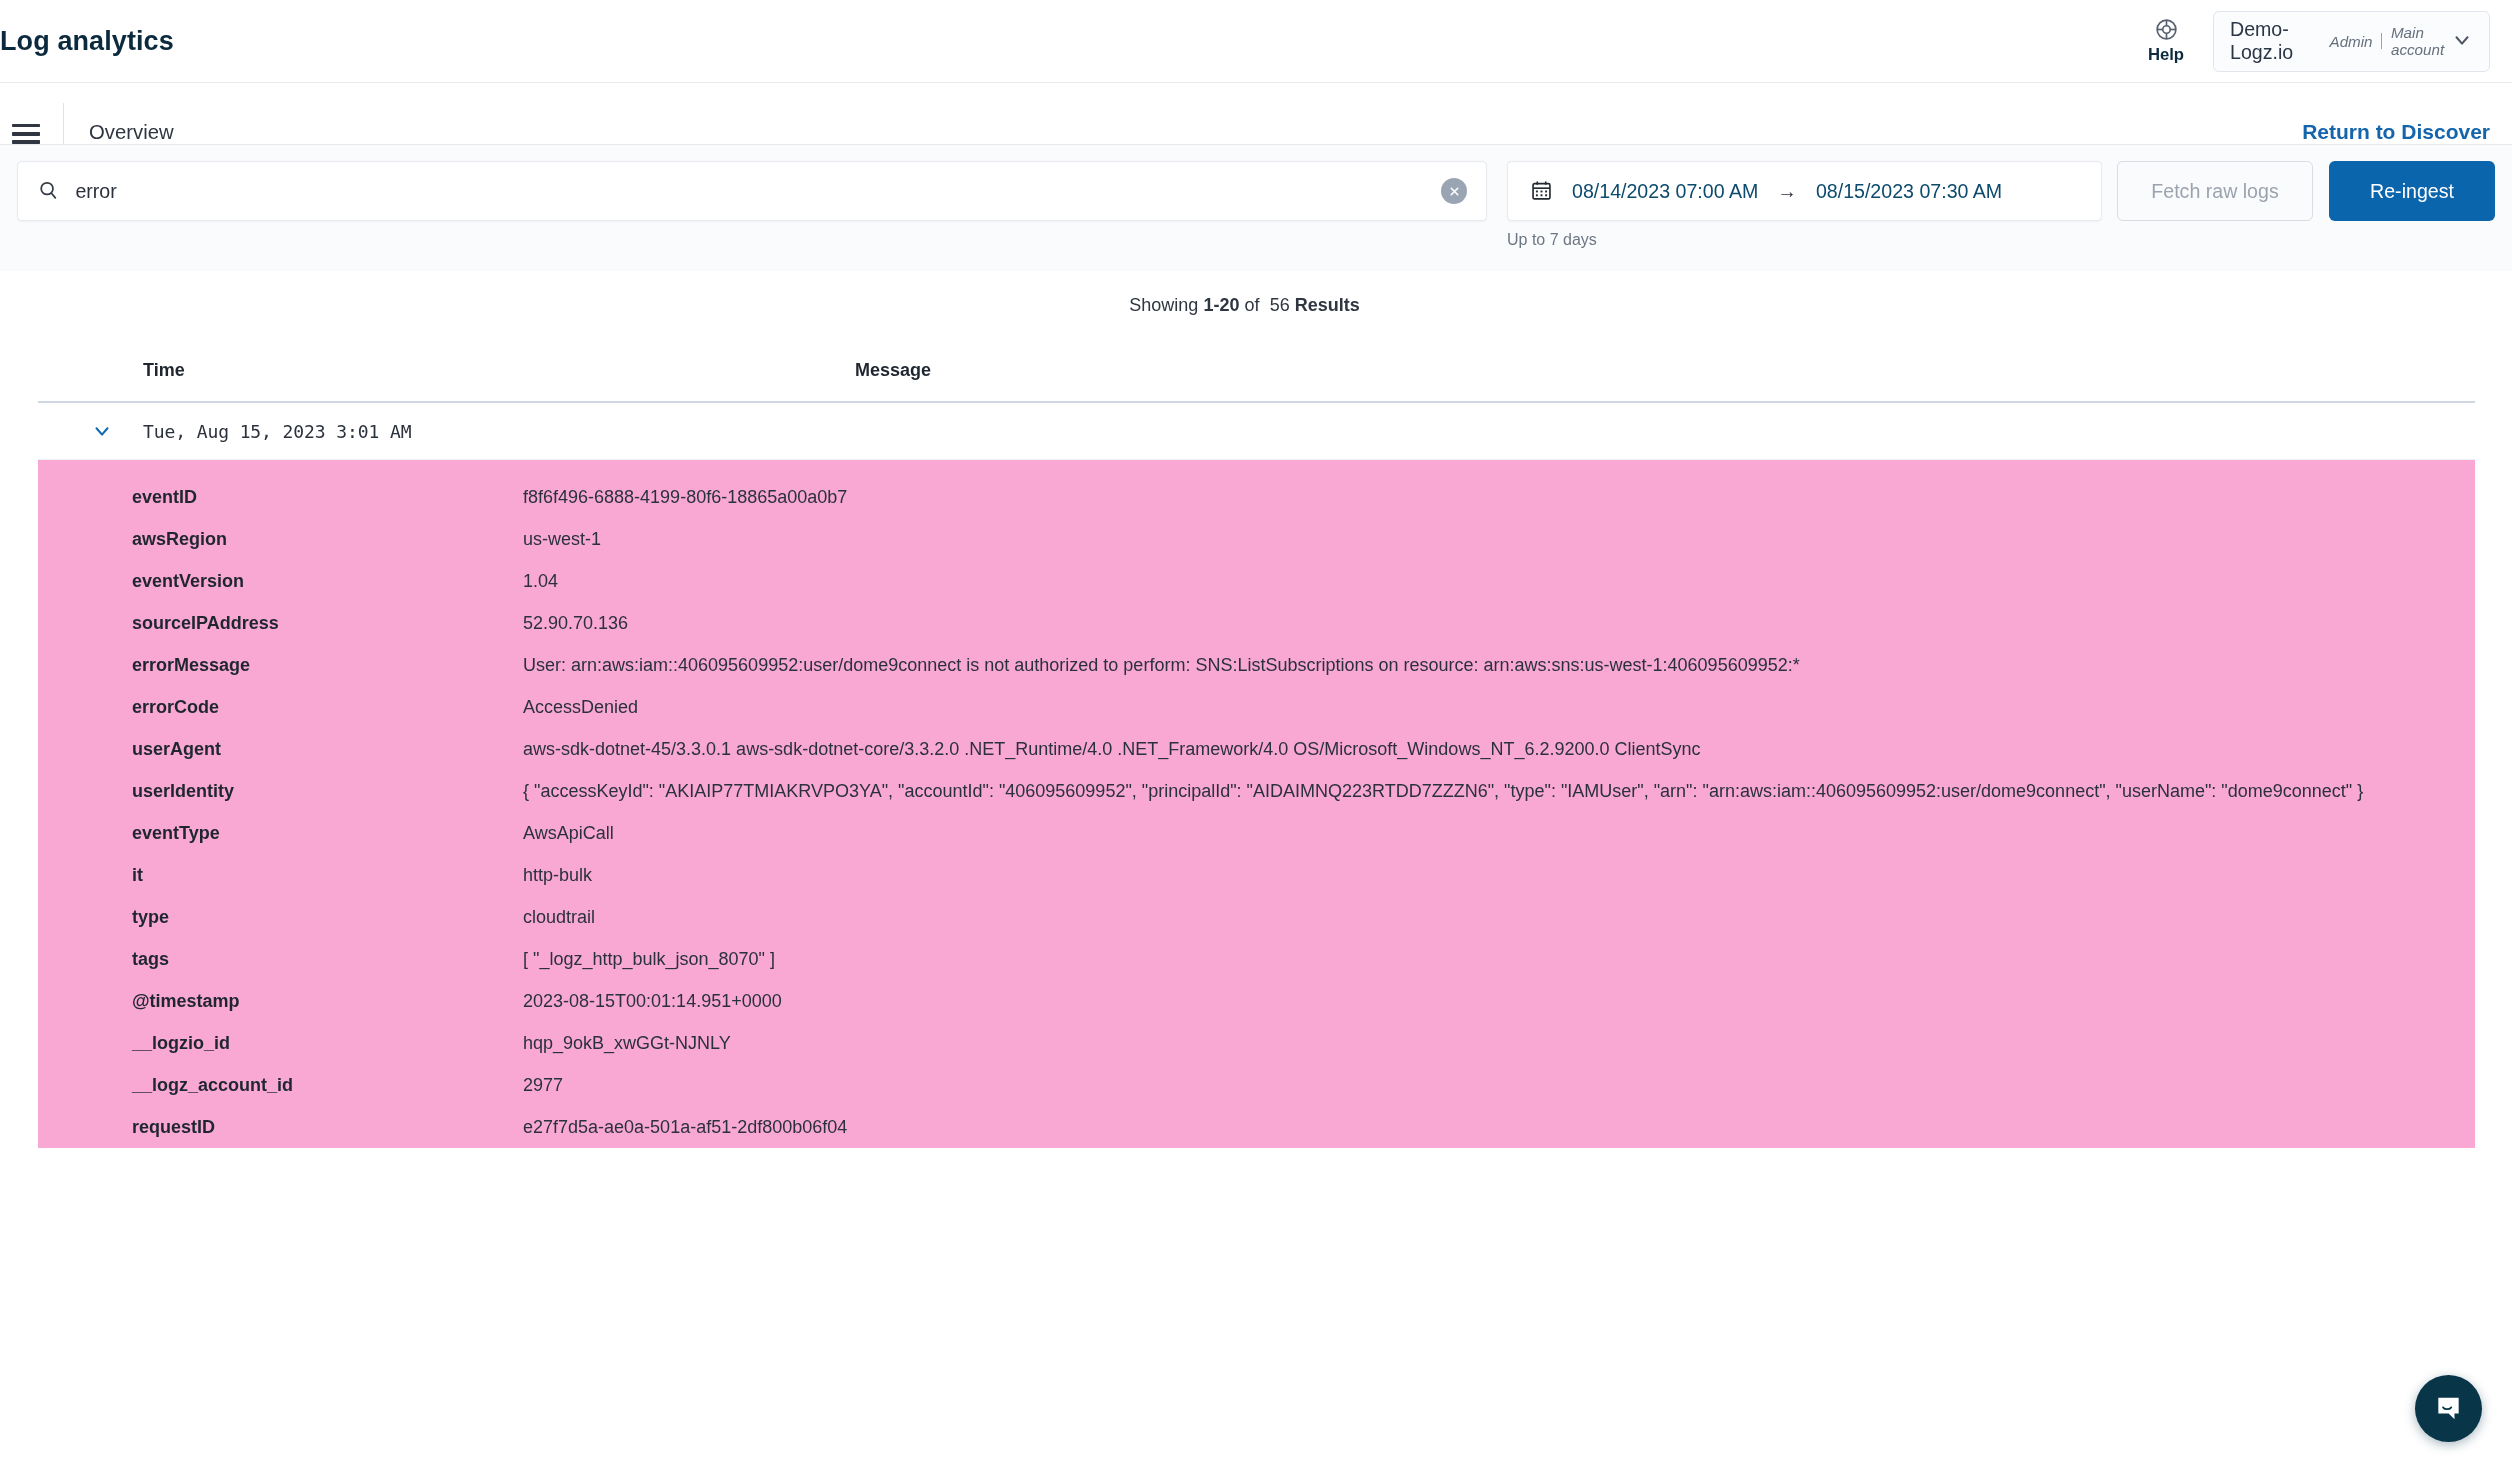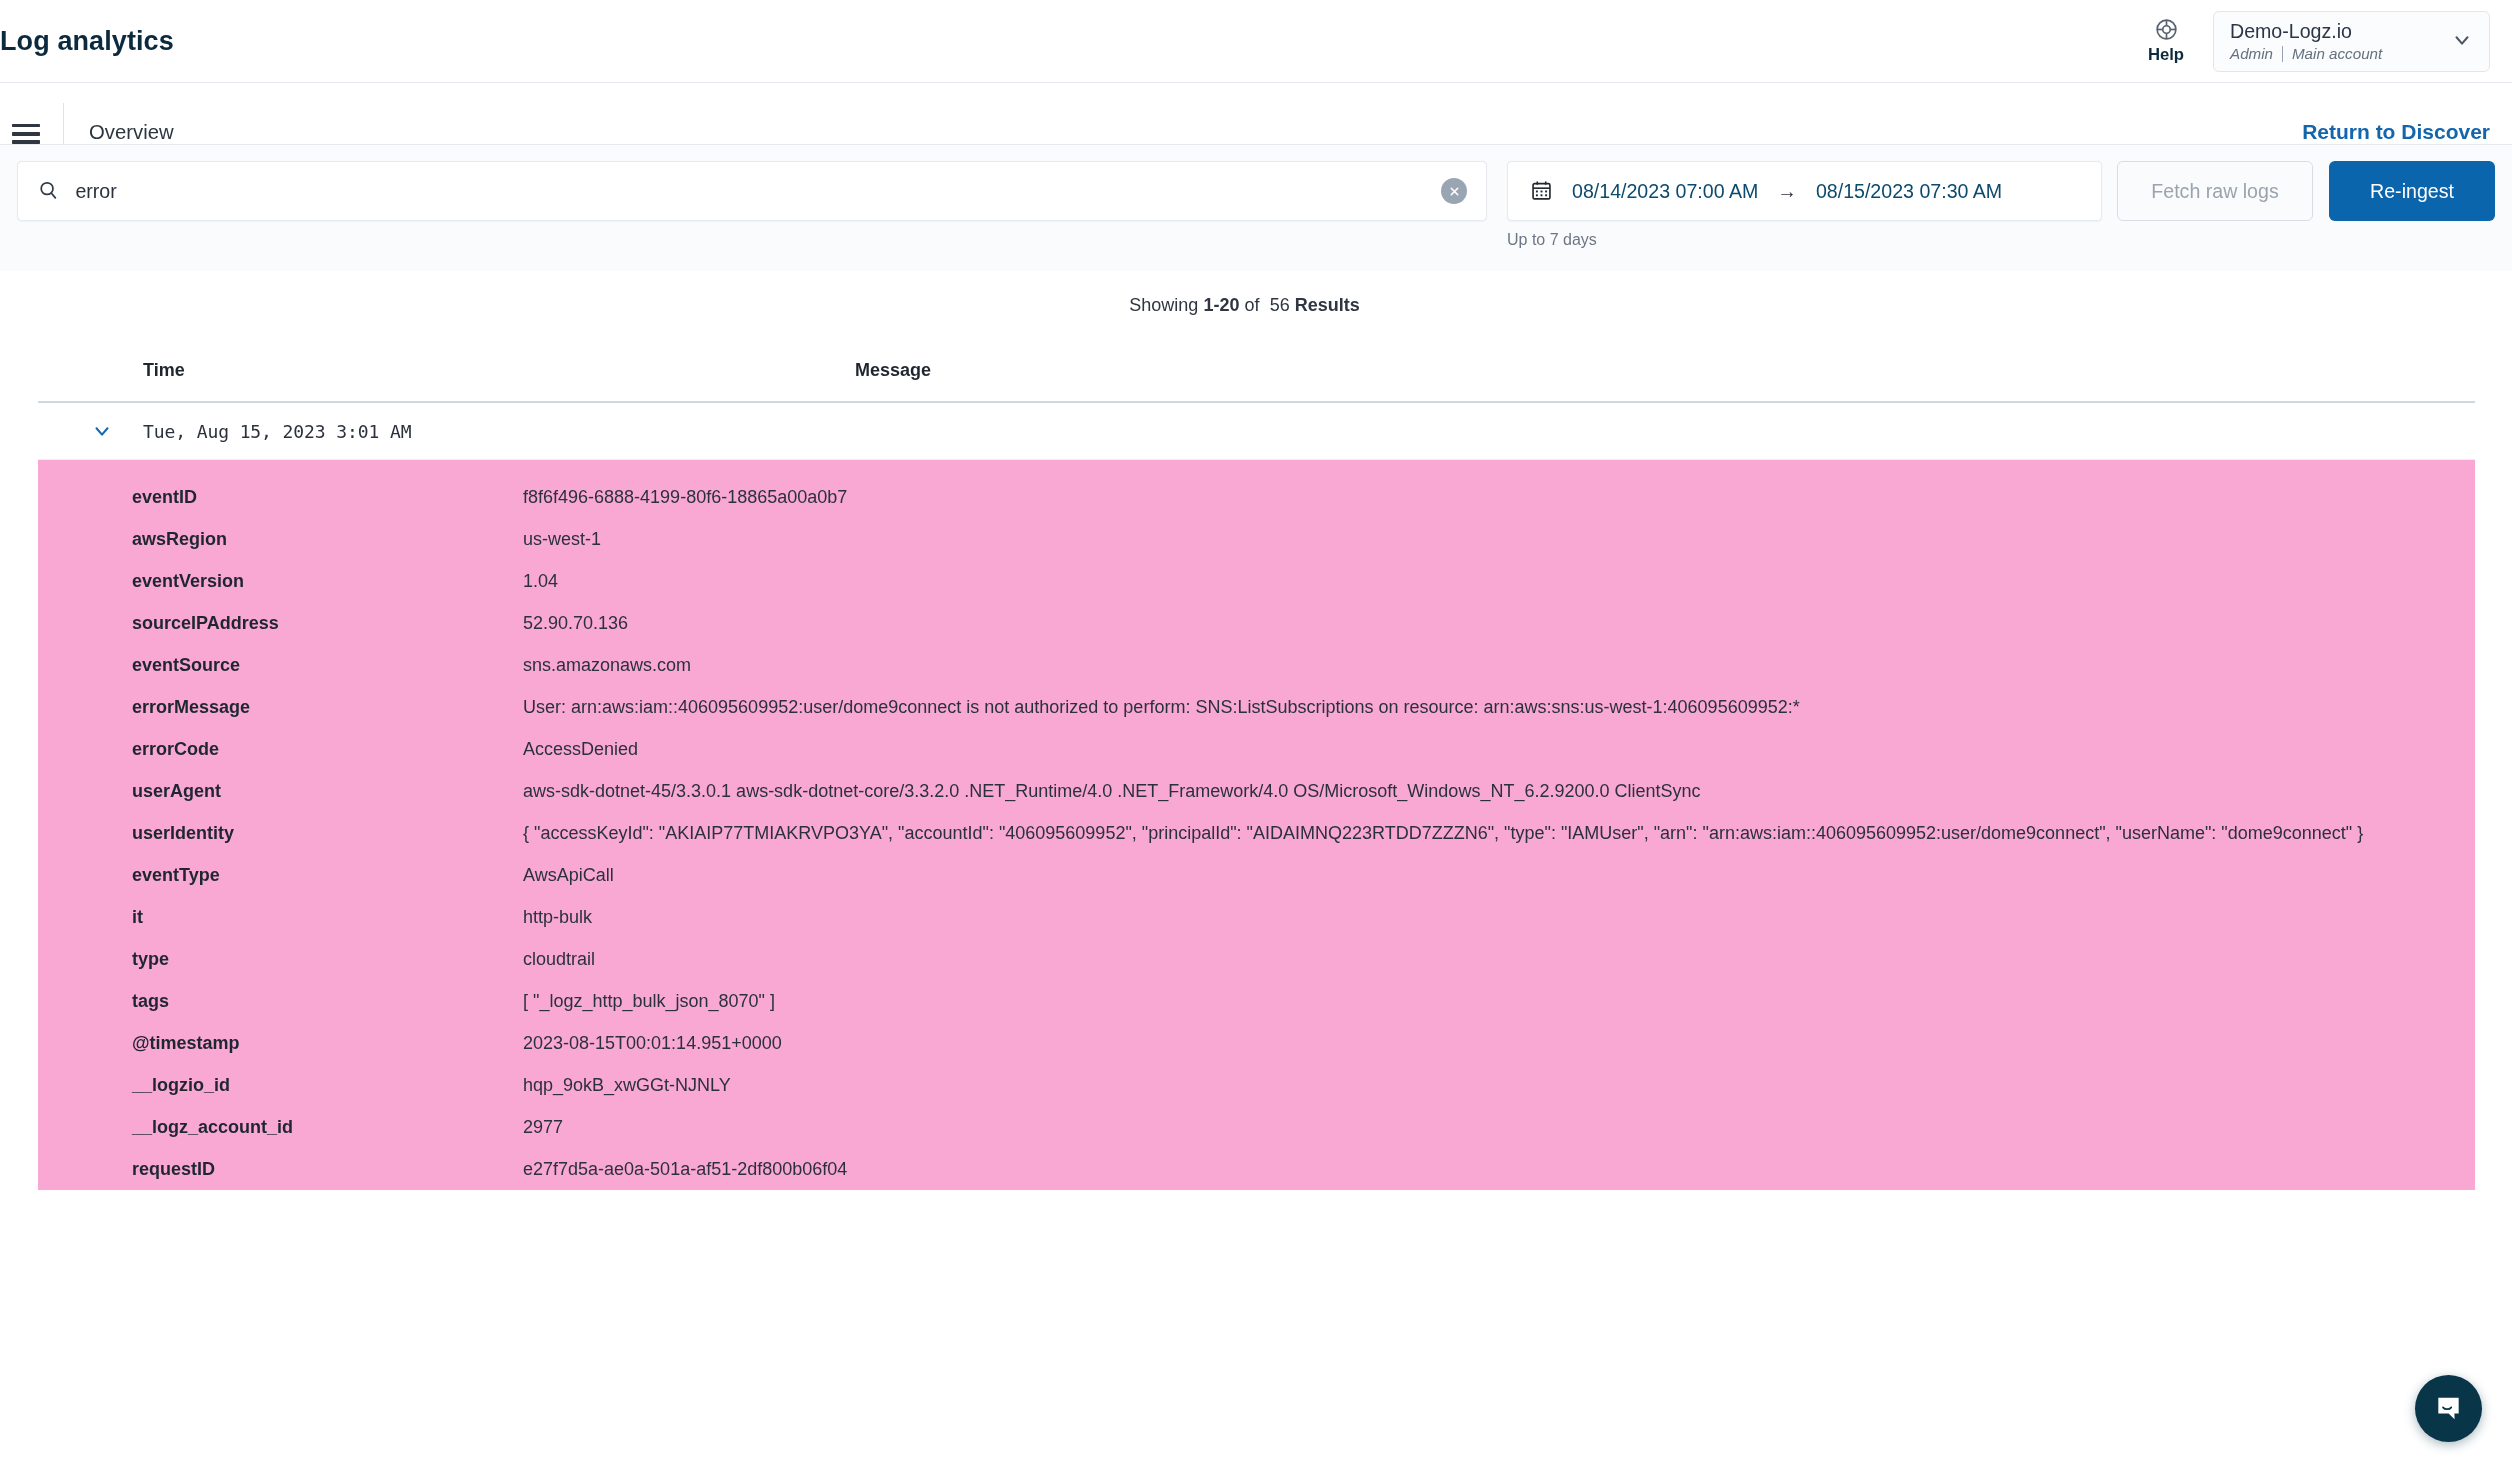--- a/index.html
+++ b/index.html
@@ -33,21 +33,21 @@
     width: 62px; cursor: pointer;
   }
   .help-label { font-size: 16.7px; color: #0c2a3e; font-weight: 600; }
   .account-box {
     width: 277px; height: 61px;
     border: 1.5px solid #e2e6ec; border-radius: 5.8px;
     background: #fbfcfd;
     display: flex; align-items: center; padding: 0 16px;
     cursor: pointer;
   }
-  .account-text { display: flex; flex-direction: column; gap: 2.2px; }
+  .account-text { display: flex; flex-direction: row; gap: 2.2px; }
   .account-name { font-size: 19.6px; color: #2a3546; }
   .account-sub {
     font-size: 15.2px; color: #66707e; font-style: italic;
     display: flex; align-items: center; gap: 8.7px;
   }
   .account-sub .divider {
     display: inline-block; width: 1.5px; height: 16px; background: #9aa3b0;
   }
   .chev { margin-left: auto; }
 
@@ -316,24 +316,20 @@
       </div>
       <div class="field-row">
         <div class="field-key">eventVersion</div>
         <div class="field-val">1.04</div>
       </div>
       <div class="field-row">
         <div class="field-key">sourceIPAddress</div>
         <div class="field-val">52.90.70.136</div>
       </div>
       <div class="field-row">
-        <div class="field-key">eventSource</div>
-        <div class="field-val">sns.amazonaws.com</div>
-      </div>
-      <div class="field-row">
         <div class="field-key">errorMessage</div>
         <div class="field-val">User: arn:aws:iam::406095609952:user/dome9connect is not authorized to perform: SNS:ListSubscriptions on resource: arn:aws:sns:us-west-1:406095609952:*</div>
       </div>
       <div class="field-row">
         <div class="field-key">errorCode</div>
         <div class="field-val">AccessDenied</div>
       </div>
       <div class="field-row">
         <div class="field-key">userAgent</div>
         <div class="field-val">aws-sdk-dotnet-45/3.3.0.1 aws-sdk-dotnet-core/3.3.2.0 .NET_Runtime/4.0 .NET_Framework/4.0 OS/Microsoft_Windows_NT_6.2.9200.0 ClientSync</div>

